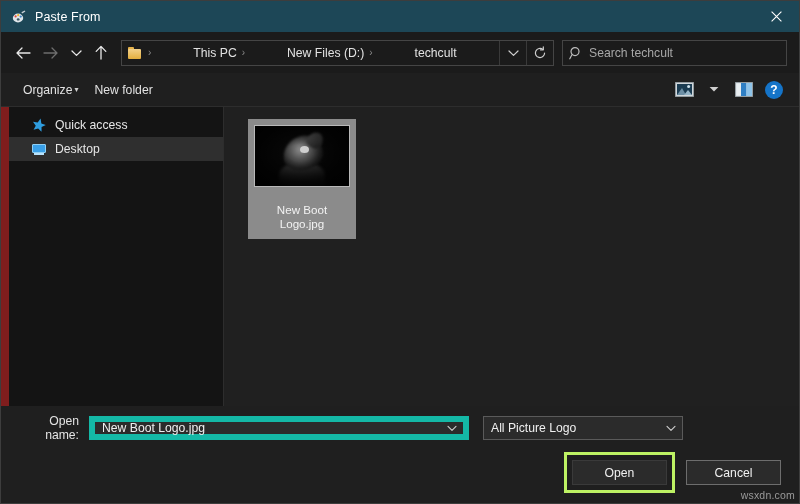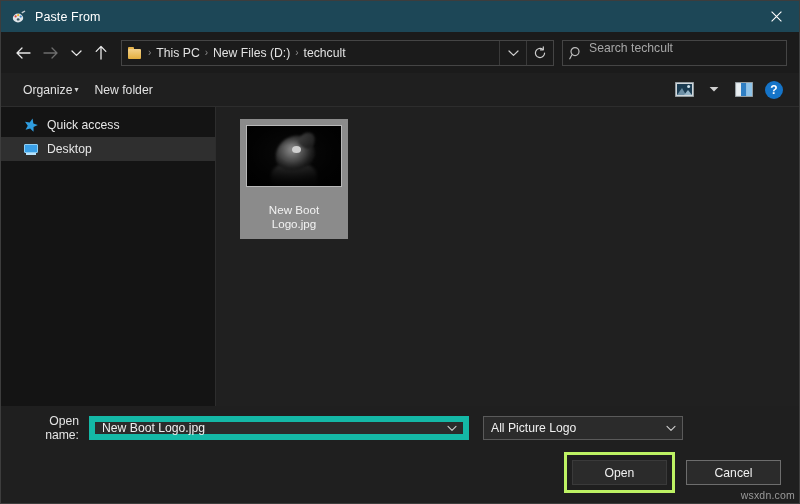--- a/index.html
+++ b/index.html
@@ -76,40 +76,41 @@
     margin: 0 3px 0 6px;
     position: relative;
     flex: 0 0 auto;
   }
   .crumbs { display: flex; align-items: center; flex: 1 1 auto; min-width: 0; overflow: hidden; }
   .crumb {
     color: #e2e2e2;
     font-size: 12.2px;
     padding: 0 4px;
     white-space: nowrap;
+    margin-left: 37px;
   }
   .crumb-sep {
     color: #8a8a8a;
     font-size: 10px;
     padding: 0 1px;
     flex: 0 0 auto;
   }
   .addr-divider { width: 1px; height: 24px; background: #3a3a3a; flex: 0 0 auto; }
   .addr-btn {
     width: 26px; height: 24px;
     display: flex; align-items: center; justify-content: center;
     color: #cfcfcf; flex: 0 0 auto;
   }
 
   .searchbox {
     width: 225px; height: 26px;
     margin-left: 8px;
     background: #1b1b1b;
     border: 1px solid #454545;
-    display: flex; 
+    display: flex; align-items: center;
     flex: 0 0 auto;
   }
   .search-icon-wrap {
     width: 26px; height: 24px;
     display: flex; align-items: center; justify-content: center;
     color: #bdbdbd; flex: 0 0 auto;
   }
   .search-text { color: #a7a7a7; font-size: 12.2px; }
 
   
@@ -148,20 +149,21 @@
     display: flex;
     min-height: 0;
     border-top: 1px solid #2d2d2d;
   }
   .sidebar {
     width: 215px;
     background: #141414;
     border-right: 1px solid #2d2d2d;
     padding-top: 6px;
     flex: 0 0 auto;
+    margin-left: 8px;
   }
   .side-item {
     height: 24px;
     display: flex; align-items: center;
     padding-left: 22px;
     color: #e6e6e6;
     font-size: 12.2px;
     gap: 8px;
   }
   .side-item.selected { background: #2f2f2f; }

